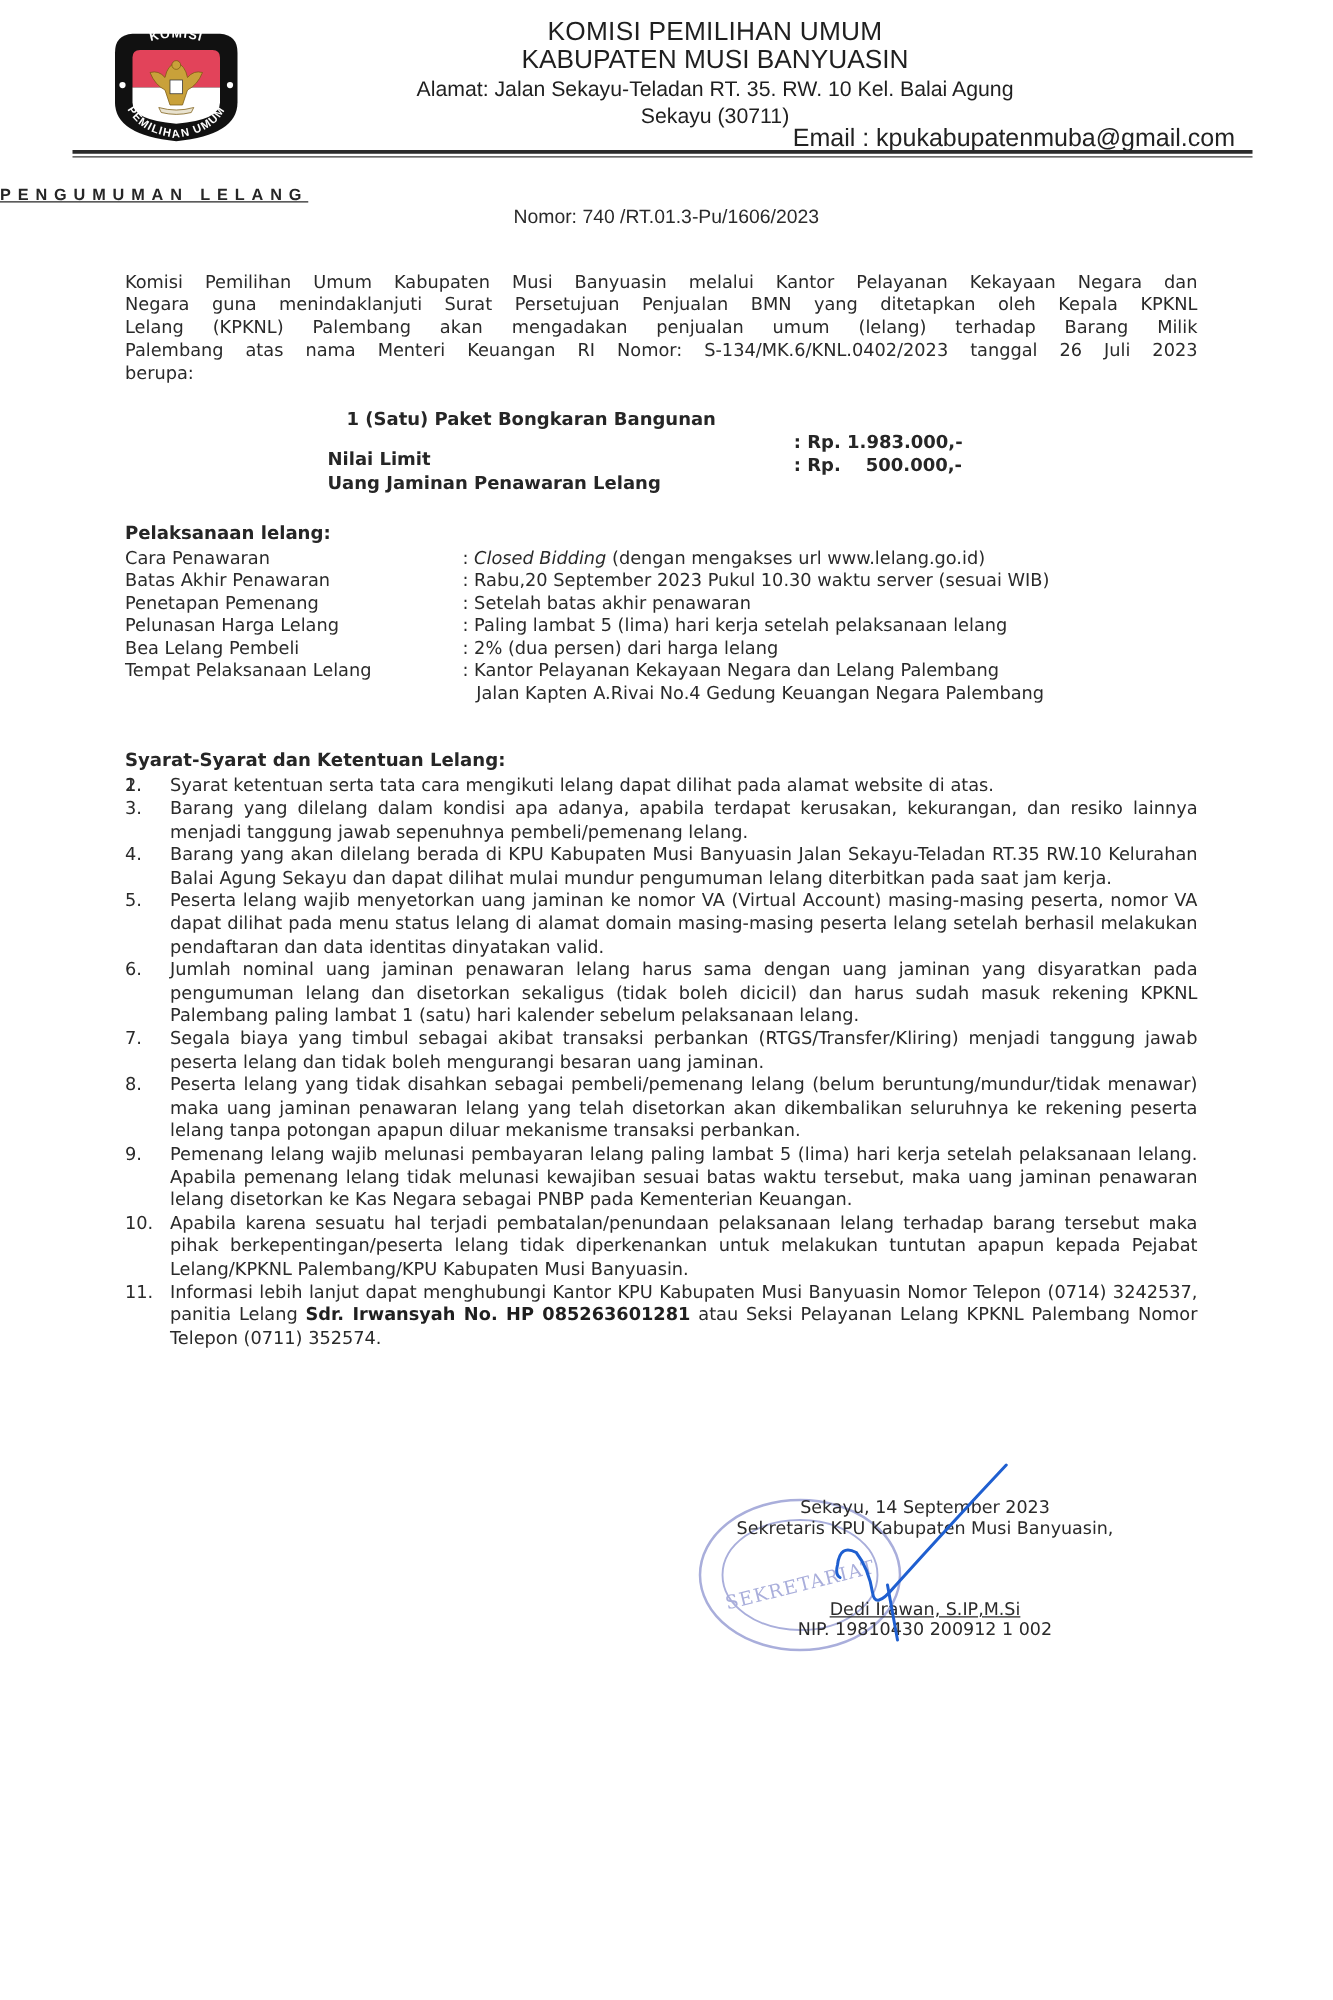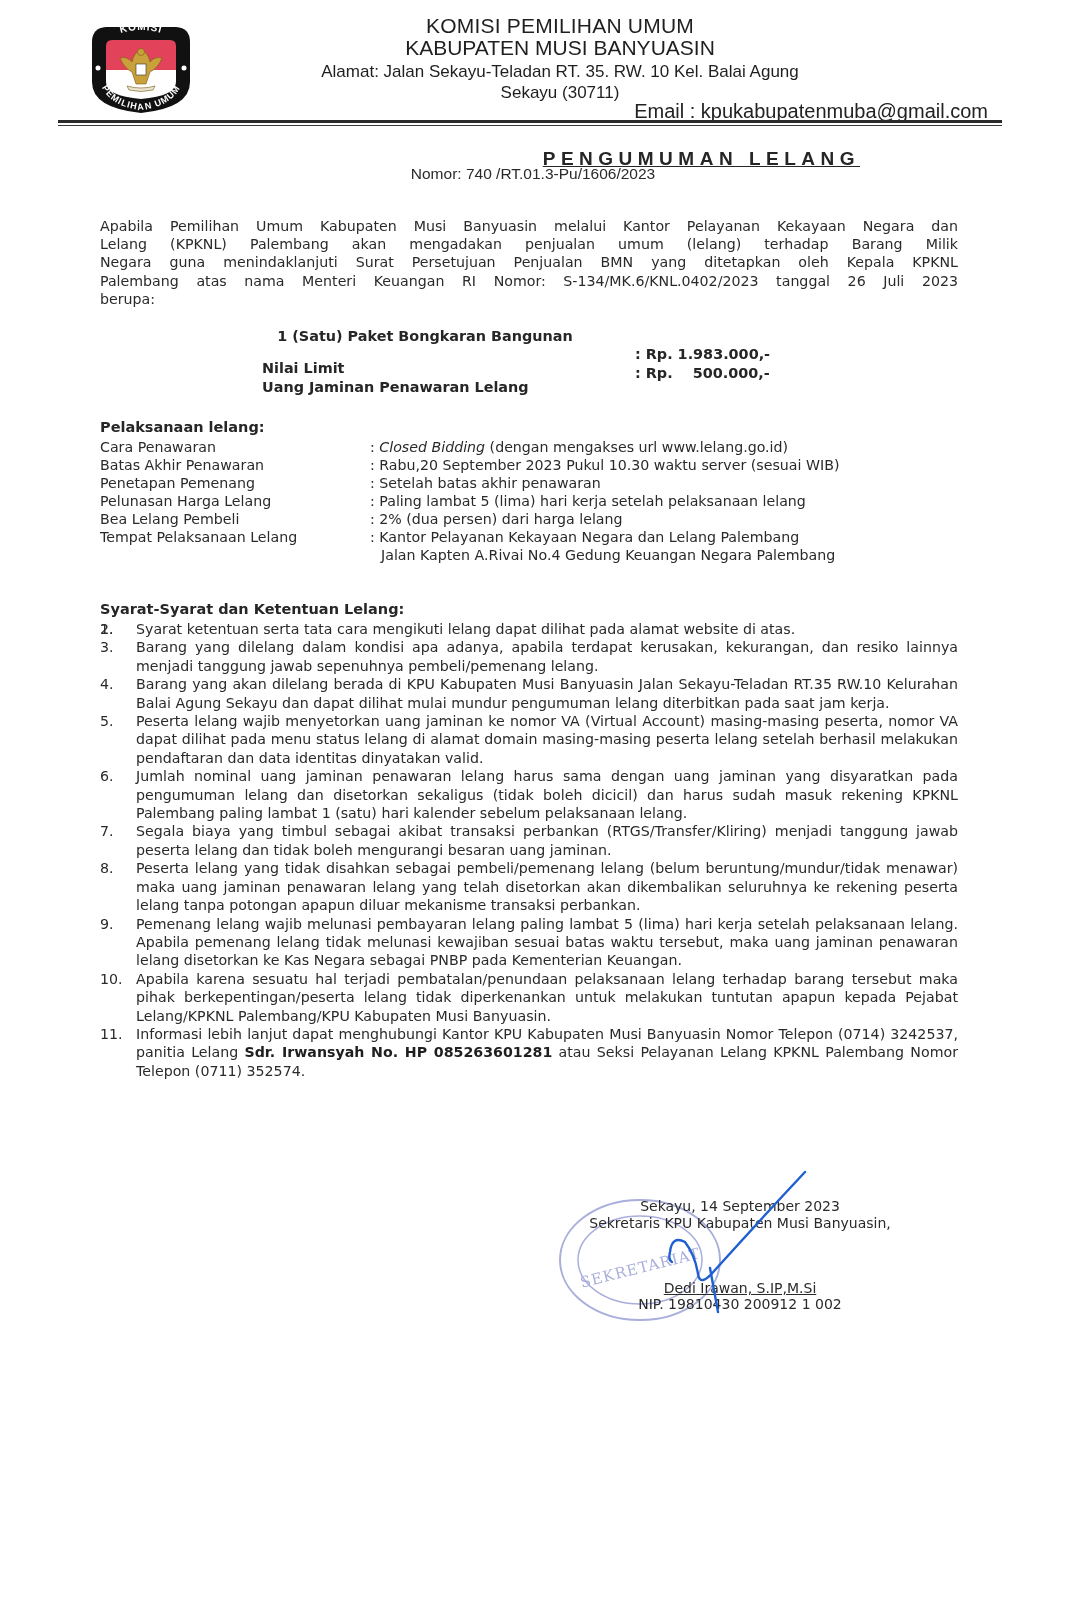--- a/index.html
+++ b/index.html
@@ -1,31 +1,31 @@
 <!DOCTYPE html>
 <html><head>
 <meta charset="utf-8">
 <style>
   html, body { margin: 0; padding: 0; background: #ffffff; }
   body { width: 1066px; height: 1600px; position: relative; overflow: hidden; color: #2a2a2a; font-family: "DejaVu Sans", sans-serif; }
   .abs { position: absolute; }
 
   
   .logo { left: 82px; top: 22px; width: 118px; height: 94px; }
-  .kop { left: 230px; top: 15px; width: 660px; text-align: center; font-family: "Liberation Sans", sans-serif; color: #1f1f1f; }
+  .kop { left: 242px; top: 15px; width: 660px; text-align: center; font-family: "Liberation Sans", sans-serif; color: #1f1f1f; }
   .kop .l1 { font-size: 21px; line-height: 22px; letter-spacing: 0.2px; }
   .kop .l2 { font-size: 21px; line-height: 22px; }
   .kop .l3 { font-size: 17px; line-height: 21px; margin-top: 2px; }
   .kop .l4 { font-size: 17px; line-height: 21px; }
   .email { right: 78px; top: 100px; font-family: "Liberation Sans", sans-serif; font-size: 20px; color: #222; }
   .rule1 { left: 58px; top: 120px; width: 944px; height: 3px; background: #2b2b2b; }
   .rule2 { left: 58px; top: 125px; width: 944px; height: 1px; background: #3a3a3a; }
 
   
-  .title { left: 0; width: 860px; top: 148px; text-align: right; font-family: "Liberation Sans", sans-serif; font-weight: bold; font-size: 19px; letter-spacing: 5.5px; text-decoration: underline; color: #262626; }
+  .title { left: 0; width: 860px; top: 148px; text-align: left; font-family: "Liberation Sans", sans-serif; font-weight: bold; font-size: 13px; letter-spacing: 5.5px; text-decoration: underline; color: #262626; }
   .nomor { left: 0; width: 1066px; top: 165px; text-align: center; font-family: "Liberation Sans", sans-serif; font-size: 15.5px; color: #2a2a2a; }
 
   
   .para { left: 100px; top: 217px; width: 858px; font-size: 14.2px; line-height: 18.2px; text-align: justify; color: #2a2a2a; }
   .para .lastline { text-align: left; }
 
   .pkt-title { left: 0; width: 850px; top: 328px; text-align: center; font-weight: bold; font-size: 14.4px; color: #262626; }
   .pkt-row { left: 262px; width: 560px; font-weight: bold; font-size: 14.4px; color: #262626; }
   .pkt-row .lbl { position: absolute; left: 0; margin-top: 14px; }
   .pkt-row .val { position: absolute; left: 373px; white-space: pre; }
@@ -81,23 +81,23 @@
   <div class="l4">Sekayu (30711)</div>
 </div>
 <div class="abs email">Email : kpukabupatenmuba@gmail.com</div>
 <div class="abs rule1"></div>
 <div class="abs rule2"></div>
 
 <div class="abs title">PENGUMUMAN LELANG</div>
 <div class="abs nomor">Nomor: 740 /RT.01.3-Pu/1606/2023</div>
 
 <div class="abs para">
-  <div style="text-align:justify;text-align-last:justify">Apabila Pemilihan Umum Kabupaten Musi Banyuasin melalui Kantor Pelayanan Kekayaan Negara dan</div>
+  <div style="text-align:justify;text-align-last:justify">Komisi Pemilihan Umum Kabupaten Musi Banyuasin melalui Kantor Pelayanan Kekayaan Negara dan</div>
+  <div style="text-align:justify;text-align-last:justify">Negara guna menindaklanjuti Surat Persetujuan Penjualan BMN yang ditetapkan oleh Kepala KPKNL</div>
   <div style="text-align:justify;text-align-last:justify;white-space:pre"><span style="display:block;text-align:justify;text-align-last:justify;white-space:normal">Lelang  (KPKNL) Palembang akan mengadakan penjualan umum (lelang) terhadap Barang Milik</span></div>
-  <div style="text-align:justify;text-align-last:justify">Negara guna menindaklanjuti Surat Persetujuan Penjualan BMN yang ditetapkan oleh Kepala KPKNL</div>
   <div style="text-align:justify;text-align-last:justify">Palembang atas nama Menteri Keuangan RI Nomor: S-134/MK.6/KNL.0402/2023 tanggal 26 Juli 2023</div>
   <div class="lastline">berupa:</div>
 </div>
 
 <div class="abs pkt-title">1 (Satu) Paket Bongkaran Bangunan</div>
 <div class="abs pkt-row" style="top:346px">
   <span class="lbl">Nilai Limit</span>
   <span class="val">: Rp. 1.983.000,-</span>
 </div>
 <div class="abs pkt-row" style="top:365px">

